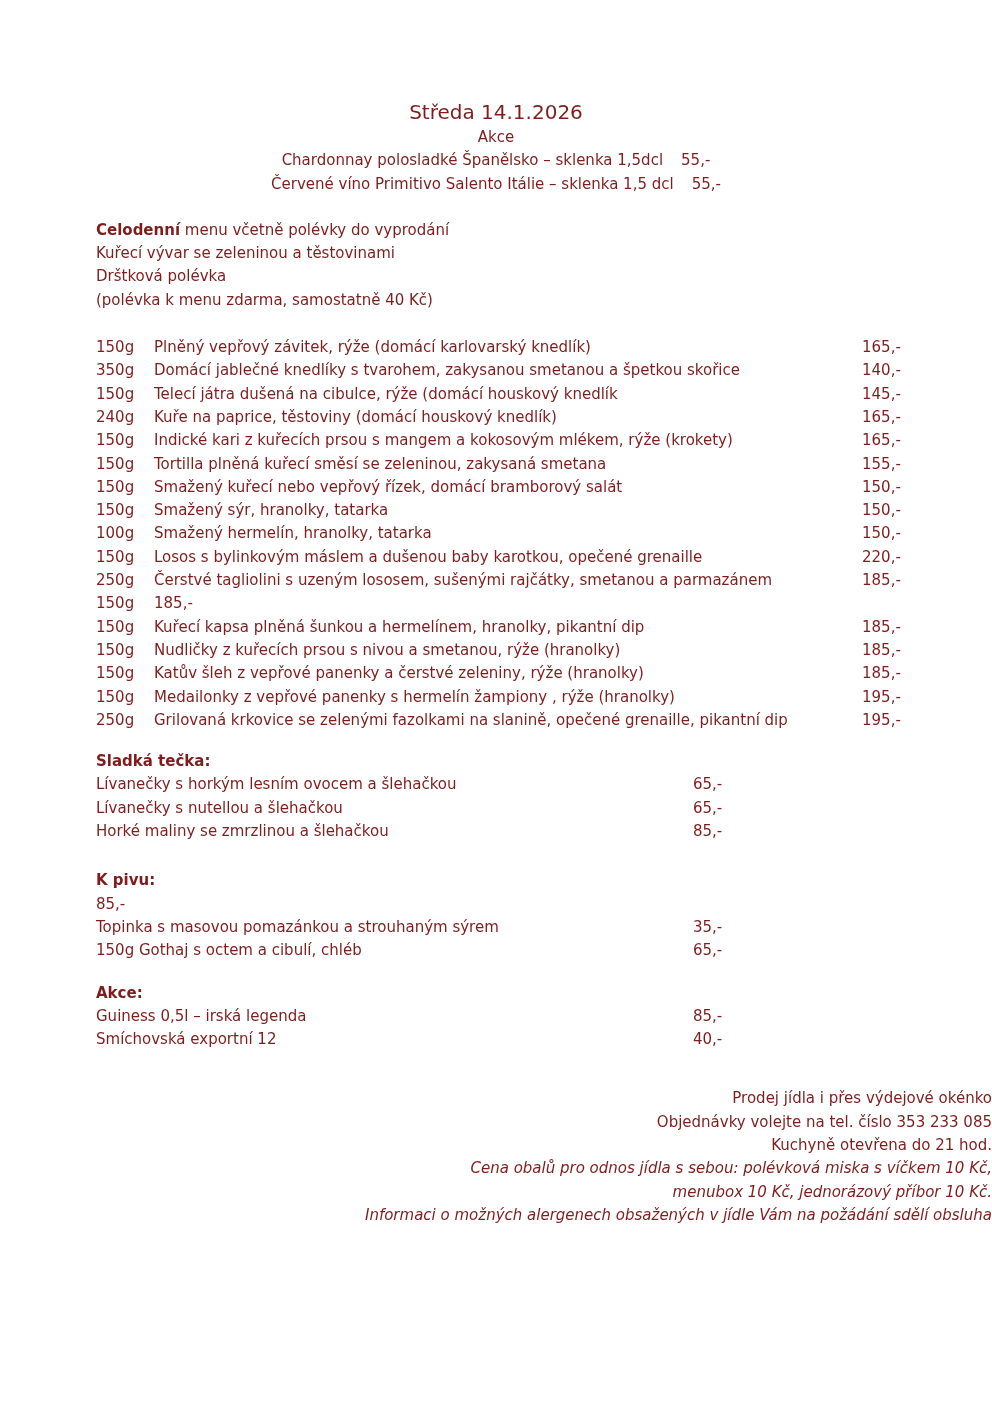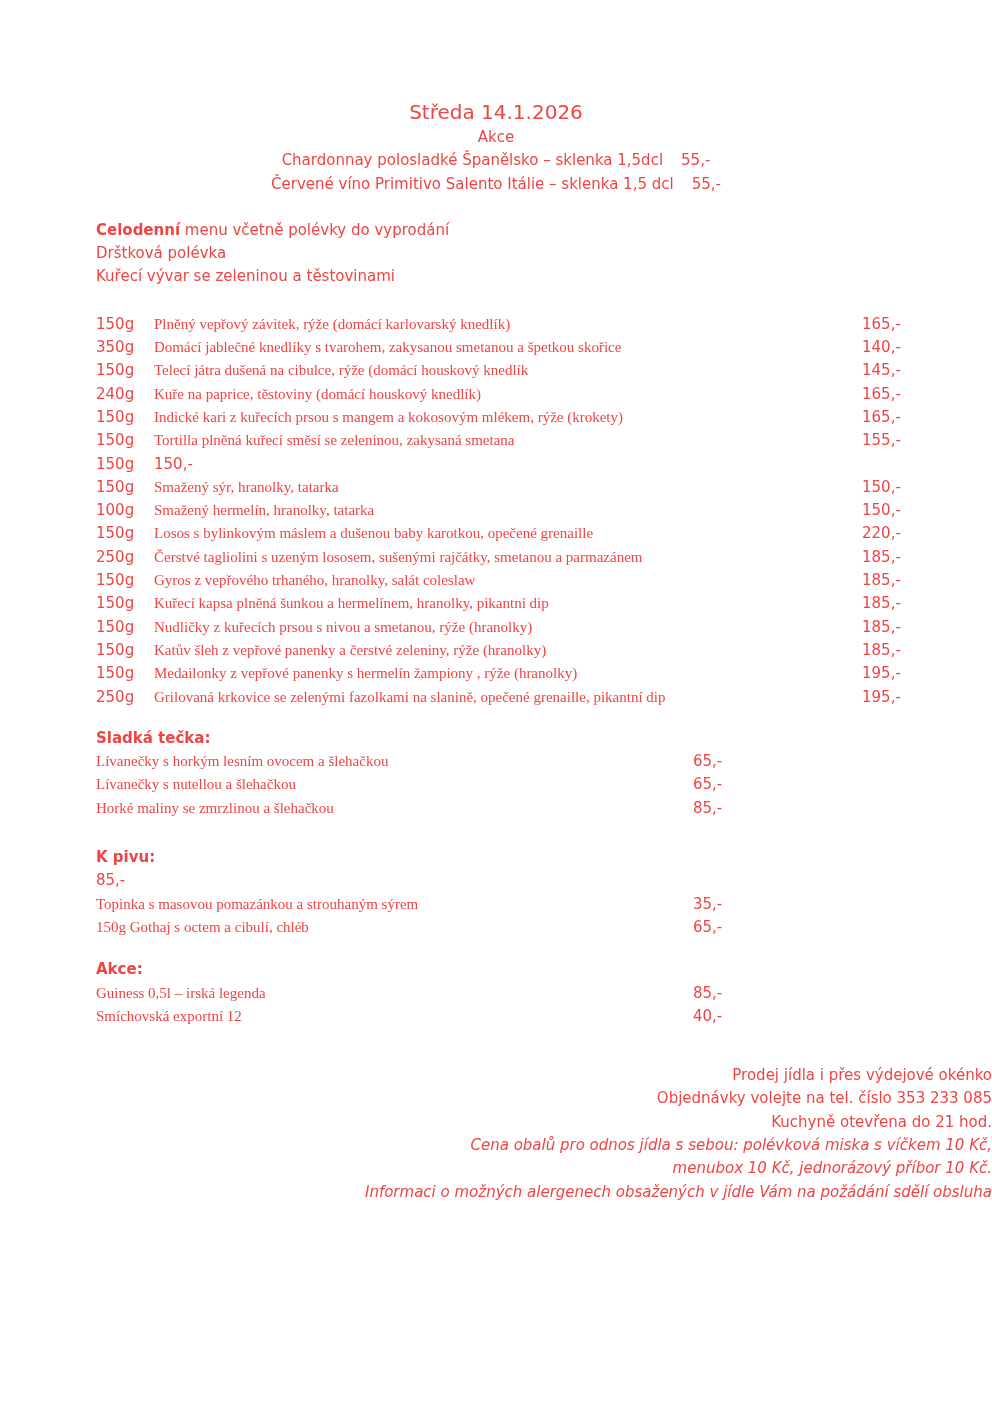--- a/index.html
+++ b/index.html
@@ -1,36 +1,36 @@
 <!DOCTYPE html>
 <html lang="cs"><head>
 <meta charset="utf-8">
 <style>
   html,body { margin:0; padding:0; background:#fff; }
   .page {
     position:relative;
     width:992px; height:1403px;
     background:#ffffff;
-    color:#ef4444;
+    color:#7f1d1d;
     font-family:"DejaVu Sans","Liberation Sans",sans-serif;
     font-size:15px;
     line-height:23.3px;
     box-sizing:border-box;
     padding-top:99px;
     overflow:hidden;
   }
   .header { text-align:center; }
   .title { font-size:20px; line-height:27px; }
   .subtitle { font-size:15px; }
   .special-line .sp-price { display:inline-block; margin-left:18px; }
   .intro { margin:23px 40px 0 96px; }
   .intro b { font-weight:bold; }
   .menu-table { margin:24px 40px 0 96px; }
   .mrow { display:grid; grid-template-columns:58px 708px 1fr; height:23.3px; }
-  .cell-n { white-space:nowrap;font-family:Liberation Serif, serif; }
+  .cell-n { white-space:nowrap; }
   .cell-p { white-space:nowrap; }
   .subsections { margin:0 40px 0 96px; }
   .section .heading { font-weight:bold; }
   .srow { display:grid; grid-template-columns:597px 1fr; height:23.3px; }
   .sec-0 { margin-top:18px; }
   .sec-1 { margin-top:26px; }
   .sec-2 { margin-top:19px; }
   .badge { font-weight:bold; margin-left:52px; }
   .footer { margin-top:36px; text-align:right; }
   .footer .it { font-style:italic; }
@@ -45,22 +45,23 @@
     <div class="subtitle">Akce</div>
     <div id="specials">
         <div class="special-line"><span class="sp-text">Chardonnay polosladké Španělsko – sklenka 1,5dcl</span><span class="sp-price">55,-</span></div>
         <div class="special-line"><span class="sp-text">Červené víno Primitivo Salento Itálie – sklenka 1,5 dcl</span><span class="sp-price">55,-</span></div>
       </div>
   </div>
 
   <div class="intro">
     <div><b>Celodenní</b><span> menu včetně polévky do vyprodání</span></div>
     <div id="intro-lines">
+        <div>Kuřecí vývar se zeleninou a těstovinami</div>
         <div>Drštková polévka</div>
-        <div>Kuřecí vývar se zeleninou a těstovinami</div>
+        <div>(polévka k menu zdarma, samostatně 40 Kč)</div>
       </div>
   </div>
 
   <div class="menu-table" id="menu-items">
       <div class="mrow">
         <span class="cell-w">150g</span>
         <span class="cell-n">Plněný vepřový závitek, rýže (domácí karlovarský knedlík)</span>
         <span class="cell-p">165,-</span>
       </div>
       <div class="mrow">
@@ -83,20 +84,21 @@
         <span class="cell-n">Indické kari z kuřecích prsou s mangem a kokosovým mlékem, rýže (krokety)</span>
         <span class="cell-p">165,-</span>
       </div>
       <div class="mrow">
         <span class="cell-w">150g</span>
         <span class="cell-n">Tortilla plněná kuřecí směsí se zeleninou, zakysaná smetana</span>
         <span class="cell-p">155,-</span>
       </div>
       <div class="mrow">
         <span class="cell-w">150g</span>
+        <span class="cell-n">Smažený kuřecí nebo vepřový řízek, domácí bramborový salát</span>
         <span class="cell-p">150,-</span>
       </div>
       <div class="mrow">
         <span class="cell-w">150g</span>
         <span class="cell-n">Smažený sýr, hranolky, tatarka</span>
         <span class="cell-p">150,-</span>
       </div>
       <div class="mrow">
         <span class="cell-w">100g</span>
         <span class="cell-n">Smažený hermelín, hranolky, tatarka</span>
@@ -107,21 +109,20 @@
         <span class="cell-n">Losos s bylinkovým máslem a dušenou baby karotkou, opečené grenaille</span>
         <span class="cell-p">220,-</span>
       </div>
       <div class="mrow">
         <span class="cell-w">250g</span>
         <span class="cell-n">Čerstvé tagliolini s uzeným lososem, sušenými rajčátky, smetanou a parmazánem</span>
         <span class="cell-p">185,-</span>
       </div>
       <div class="mrow">
         <span class="cell-w">150g</span>
-        <span class="cell-n">Gyros z vepřového trhaného, hranolky, salát coleslaw</span>
         <span class="cell-p">185,-</span>
       </div>
       <div class="mrow">
         <span class="cell-w">150g</span>
         <span class="cell-n">Kuřecí kapsa plněná šunkou a hermelínem, hranolky, pikantní dip</span>
         <span class="cell-p">185,-</span>
       </div>
       <div class="mrow">
         <span class="cell-w">150g</span>
         <span class="cell-n">Nudličky z kuřecích prsou s nivou a smetanou, rýže (hranolky)</span>

